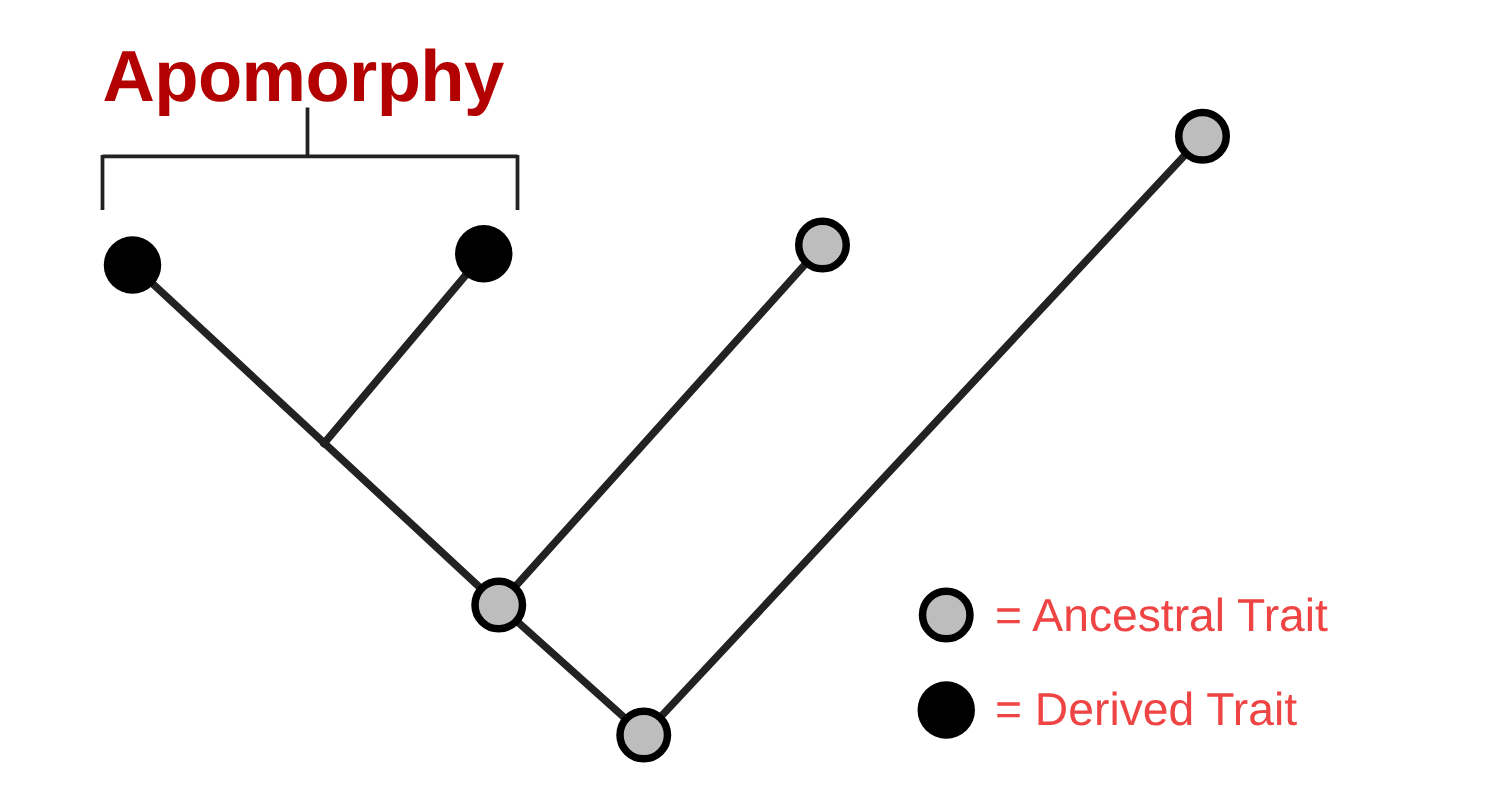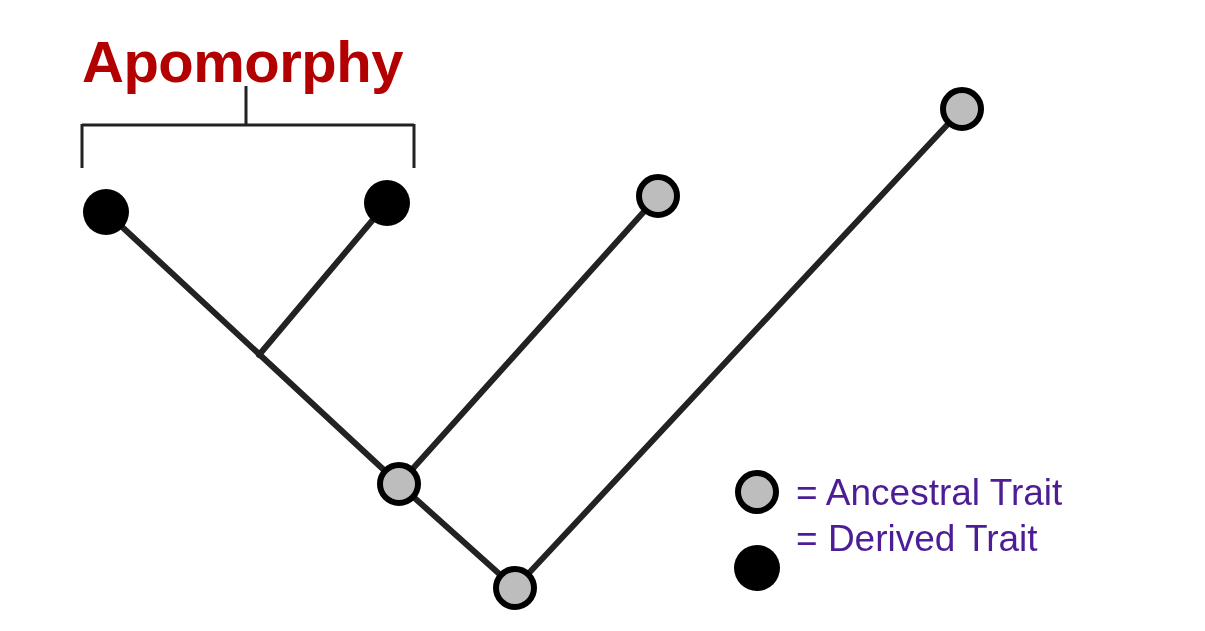--- a/index.html
+++ b/index.html
@@ -6,21 +6,21 @@
   body { width: 1205px; height: 631px; position: relative; overflow: hidden; }
   .title {
     position: absolute; left: 82px; top: 8px;
     font-family: "Liberation Sans", sans-serif; font-weight: bold;
     font-size: 58px; color: #b30000; letter-spacing: -0.5px; line-height: 1; margin-top: 25px;
   }
   svg.tree { position: absolute; left: 0; top: 0; }
   .legend-label {
     position: absolute;
     font-family: "Liberation Sans", sans-serif;
-    font-size: 37px; color: #4c1d95; line-height: 1;
+    font-size: 37px; color: #ef4444; line-height: 1;
   }
 </style>
 </head>
 <body>
 
 <div class="title">Apomorphy</div>
 
 <svg class="tree" width="1205" height="631">
 
   <g stroke="#222" stroke-width="3" fill="none">
@@ -43,13 +43,13 @@
   <circle cx="658" cy="196" r="19" fill="#bdbdbd" stroke="#000" stroke-width="6"></circle>
   <circle cx="962" cy="109" r="19" fill="#bdbdbd" stroke="#000" stroke-width="6"></circle>
   <circle cx="399" cy="484" r="19" fill="#bdbdbd" stroke="#000" stroke-width="6"></circle>
   <circle cx="515" cy="588" r="19" fill="#bdbdbd" stroke="#000" stroke-width="6"></circle>
 
   <circle cx="757" cy="492" r="19" fill="#bdbdbd" stroke="#000" stroke-width="6"></circle>
   <circle cx="757" cy="568" r="23" fill="#000"></circle>
 </svg>
 
 <div class="legend-label" style="left:796px; top:474px;">= Ancestral Trait</div>
-<div class="legend-label" style="left:796px; top:520px;">= Derived Trait</div>
+<div class="legend-label" style="left:796px; top:549px;">= Derived Trait</div>
 
 </body></html>

